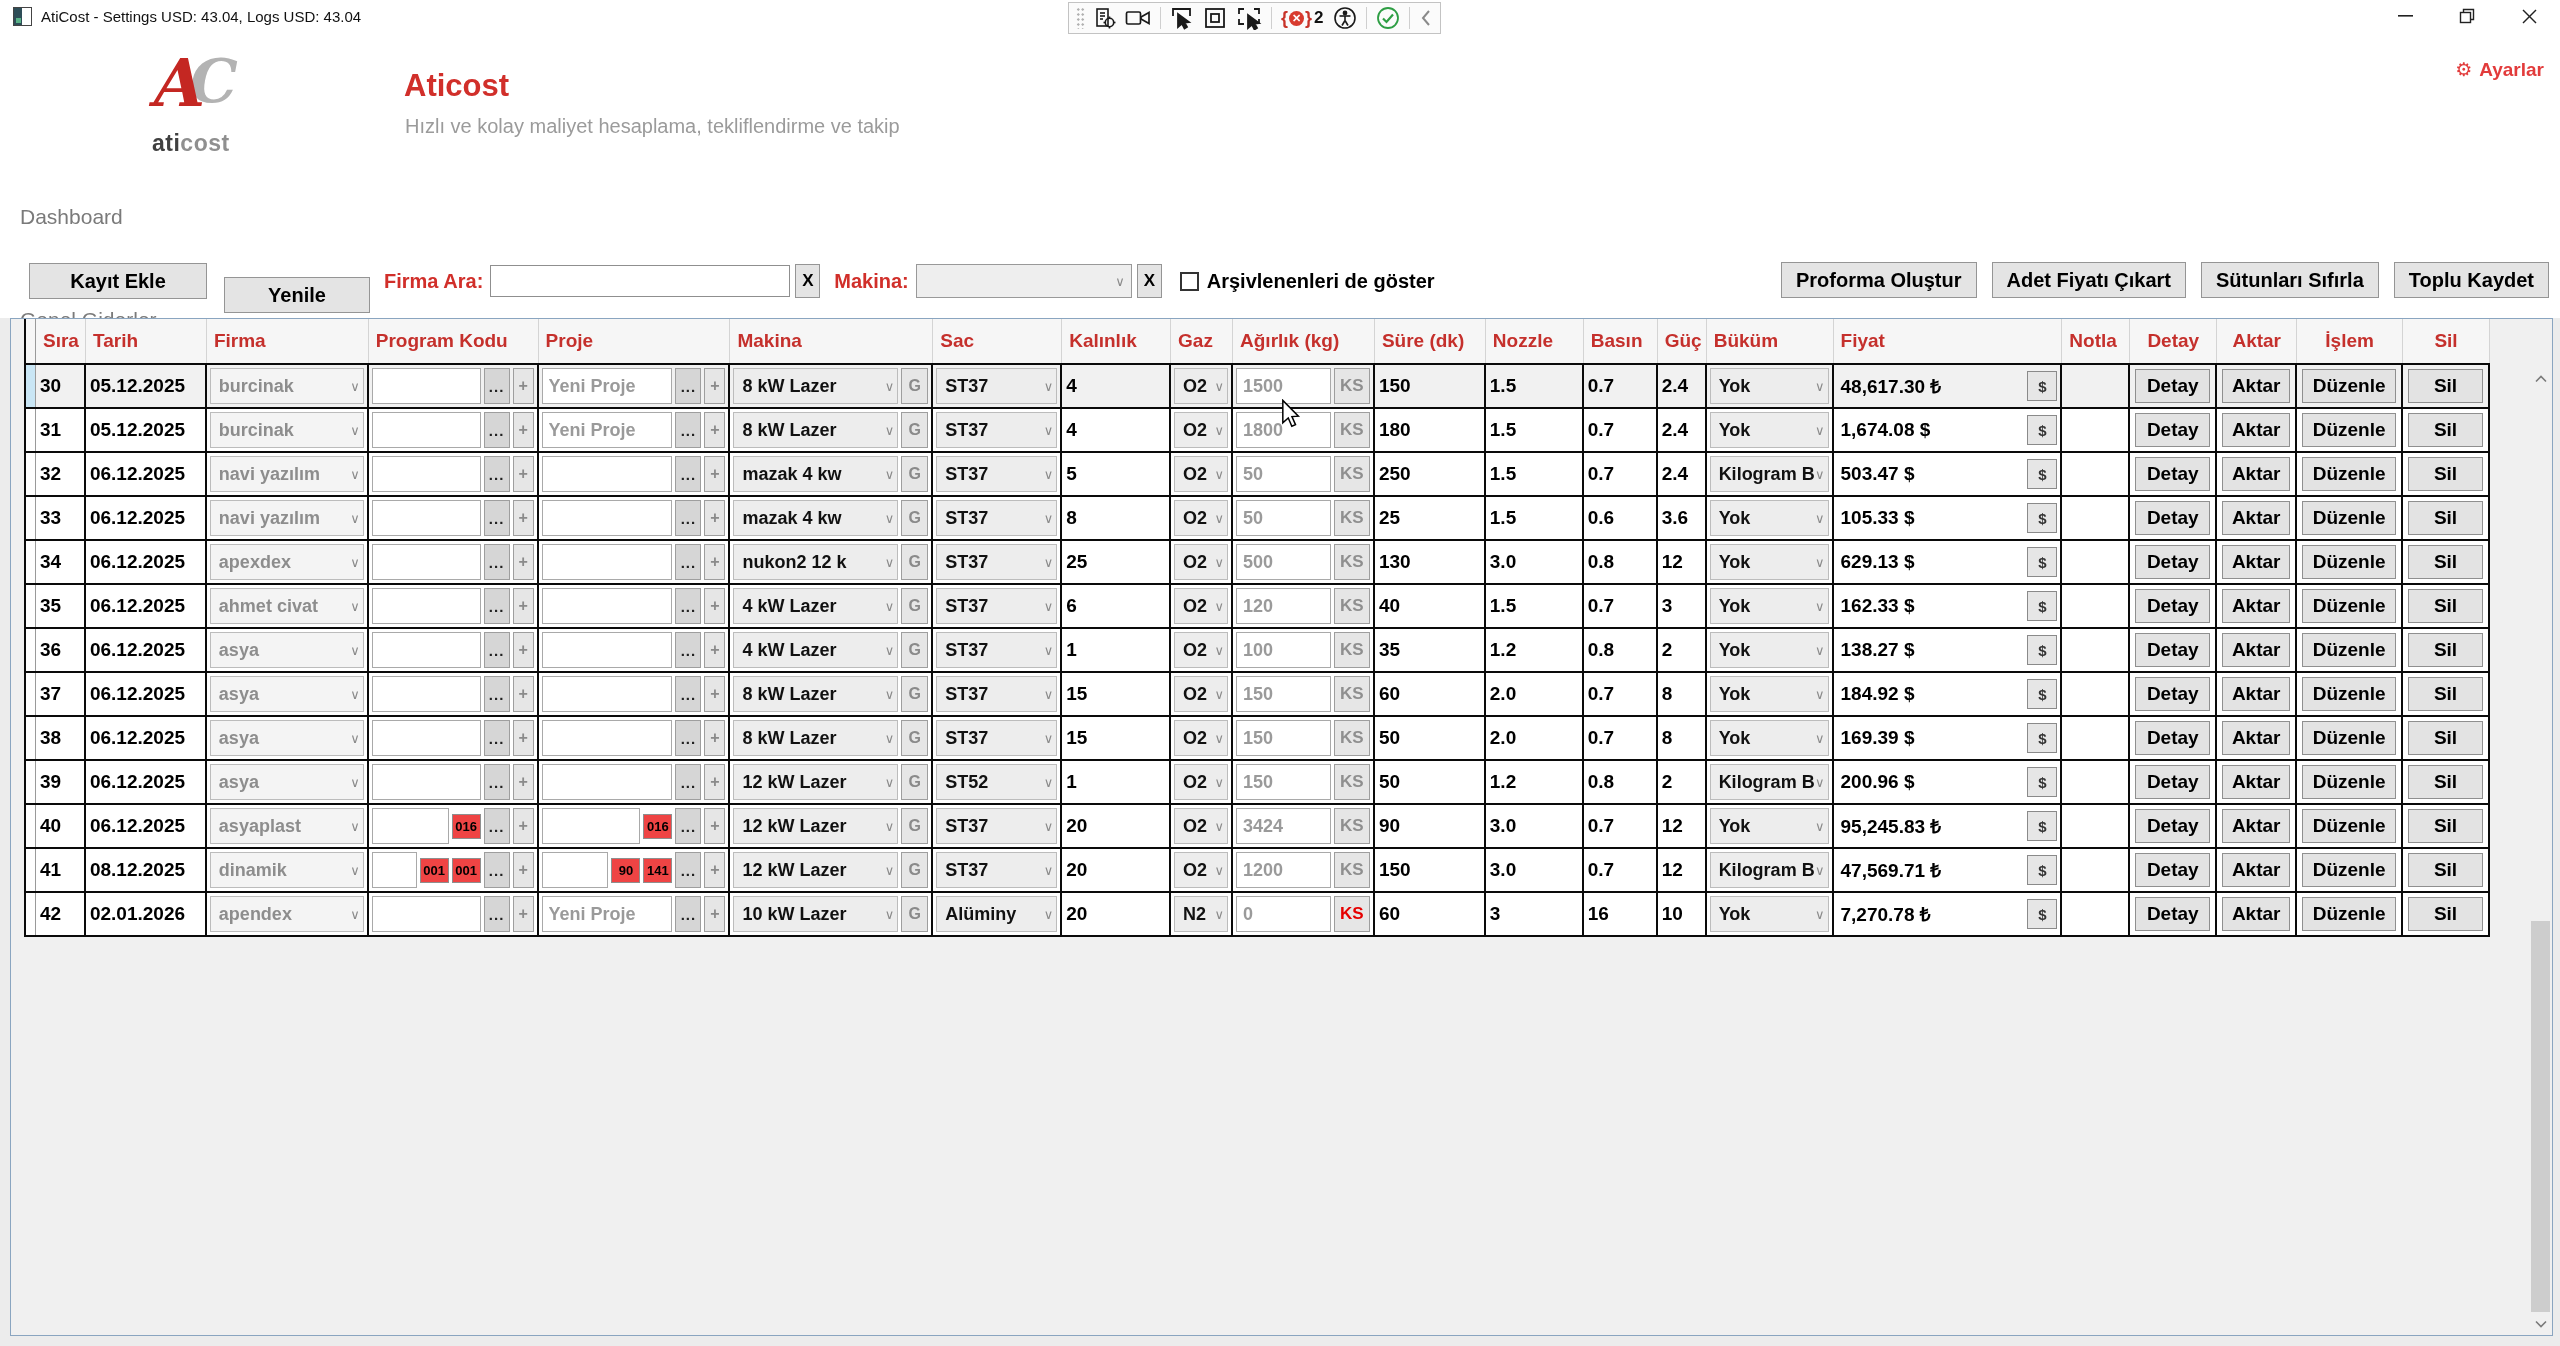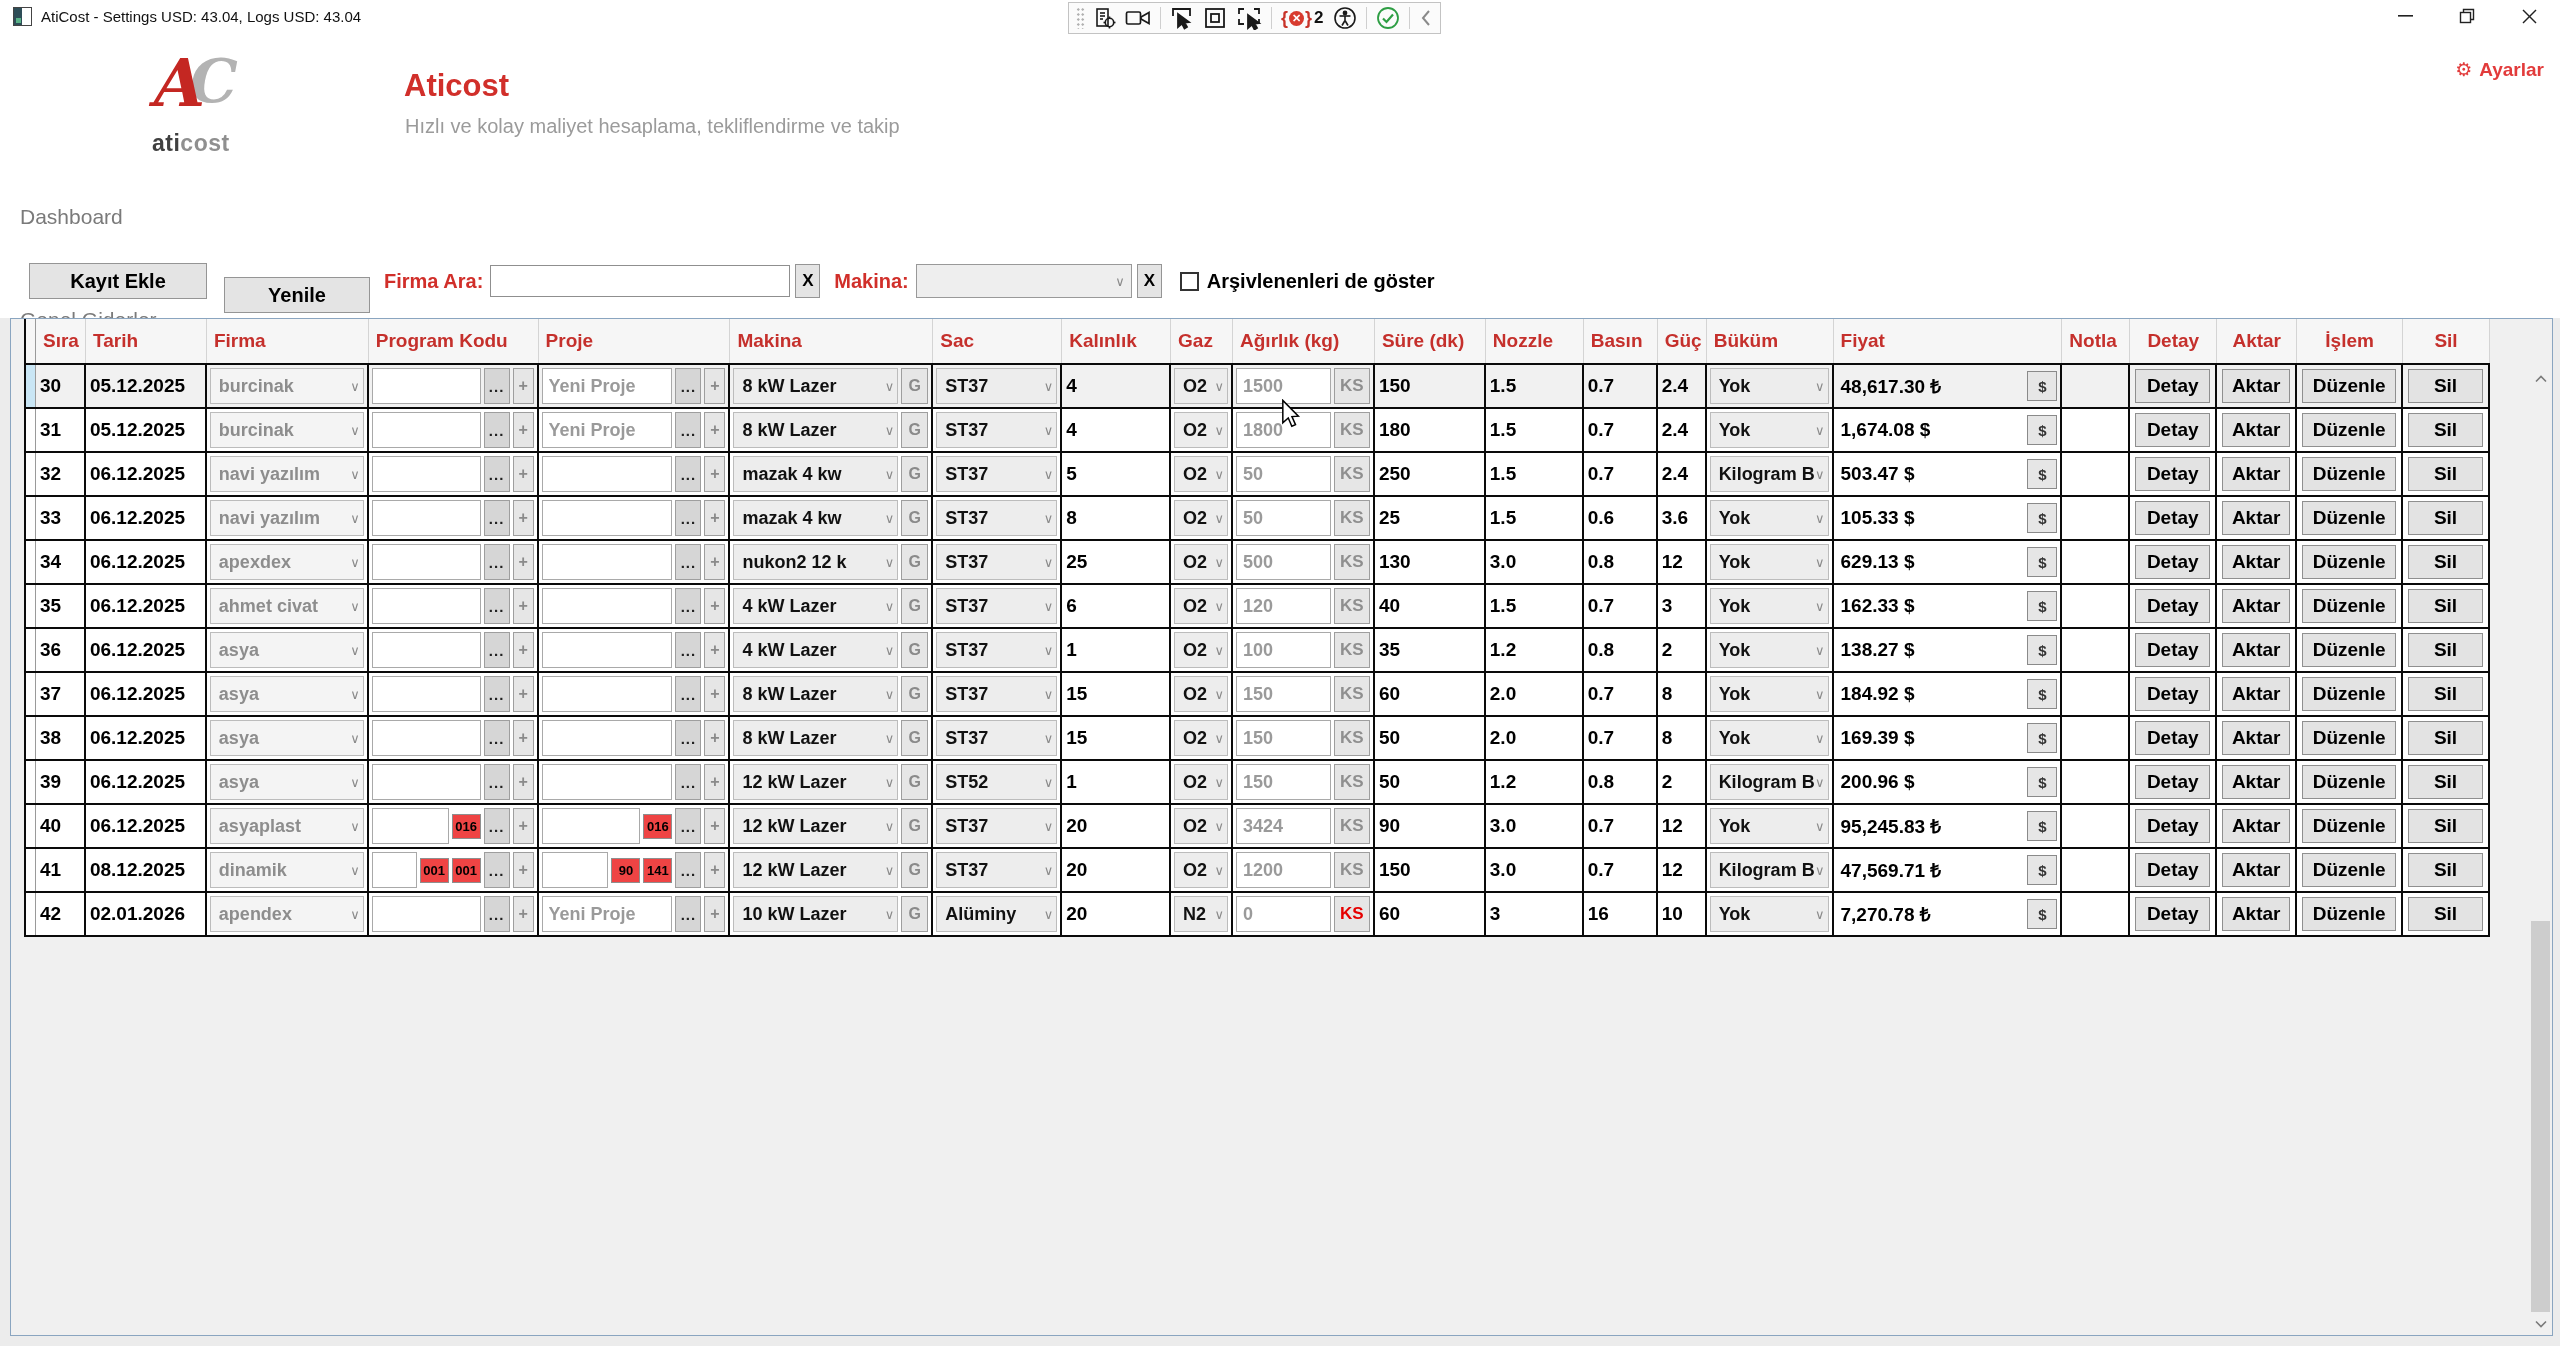--- a/index.html
+++ b/index.html
@@ -241,20 +241,26 @@
   <input class="txt-input" value="" style="">
   <button class="x-btn">X</button>
   <span class="red-label">Makina:</span>
   <div class="sel">
     <span class="sel-val"></span>
     <span class="chev">∨</span>
   </div>
   <button class="x-btn">X</button>
   <div class="cb"></div>
   <span class="cb-label">Arşivlenenleri de göster</span>
+  <div class="right-btns">
+    <button class="btn">Proforma Oluştur</button>
+    <button class="btn">Adet Fiyatı Çıkart</button>
+    <button class="btn">Sütunları Sıfırla</button>
+    <button class="btn">Toplu Kaydet</button>
+  </div>
 </div>
 
 <div class="panel">
   <div class="grid">
     <div class="grid-header" id="grid-header">
         <div class="hcell c-ind"></div>
         <div class="hcell c-sira">Sıra</div>
         <div class="hcell c-tarih">Tarih</div>
         <div class="hcell c-firma">Firma</div>
         <div class="hcell c-pk">Program Kodu</div>

